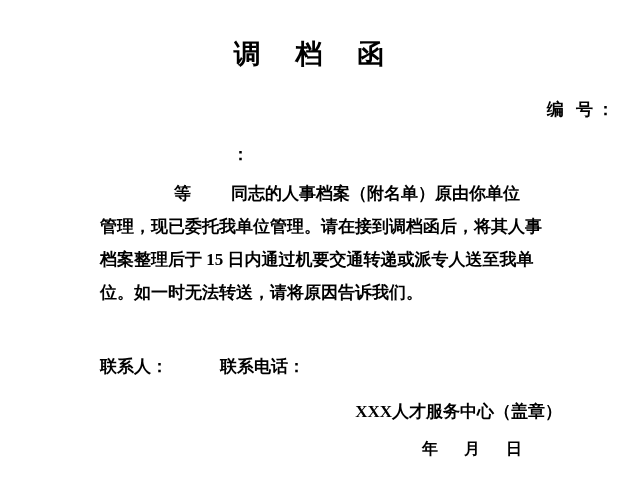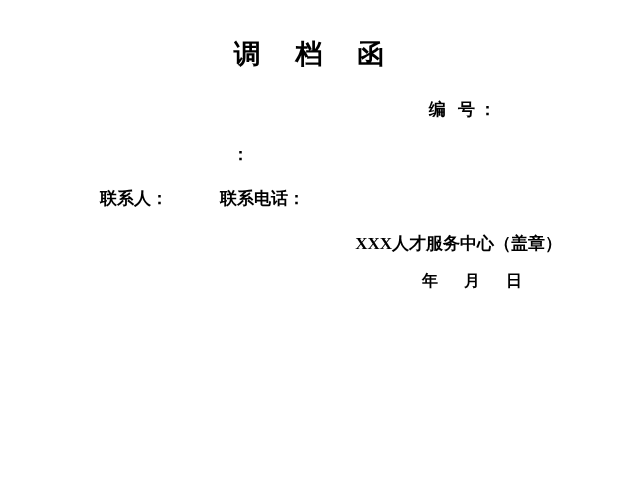--- a/index.html
+++ b/index.html
@@ -26,21 +26,20 @@
     text-align: center;
     font-size: 27px;
     font-weight: bold;
     letter-spacing: 14px;
     margin: 36px 0 0 0;
     padding-left: 14px;
     color: #000000;
   }
   .number-line {
     margin-top: 26px;
-    padding-right: 118px;
     text-align: right;
     font-size: 17px;
     font-weight: bold;
     letter-spacing: 4px;
     color: #000000;
   }
   .recipient-line {
     margin-top: 22px;
     padding-left: 232px;
     font-size: 17px;
@@ -60,21 +59,21 @@
   }
   .body-block .indent {
     display: inline-block;
     width: 74px;
   }
   .gap-sm {
     display: inline-block;
     width: 40px;
   }
   .contact-block {
-    margin-top: 24px;
+    margin-top: 46px;
     padding-left: 100px;
     font-size: 17px;
     font-weight: bold;
     color: #000000;
   }
   .contact-row {
     margin-bottom: 22px;
     white-space: nowrap;
   }
   .contact-row .label-gap {
@@ -106,20 +105,26 @@
 <body>
 
 <div class="page">
 
   <div class="doc-title">调 档 函</div>
 
   <div class="number-line">编 号：</div>
 
   <div class="recipient-line">：</div>
 
+  <div class="body-block">
+    <div><span class="indent"></span><span>等</span><span class="gap-sm"></span><span>同志的人事档案（附名单）原由你单位</span></div>
+    <div>管理，现已委托我单位管理。请在接到调档函后，将其人事</div>
+    <div>档案整理后于 15 日内通过机要交通转递或派专人送至我单</div>
+    <div>位。如一时无法转送，请将原因告诉我们。</div>
+  </div>
 
   <div class="contact-block">
     <div class="contact-row"><span>联系人：</span><span class="label-gap"></span><span>联系电话：</span></div>
   </div>
 
   <div class="signature">XXX人才服务中心（盖章）</div>
 
   <div class="date-line"><span>年</span><span class="d-gap"></span><span>月</span><span class="d-gap"></span><span>日</span></div>
 
 </div>

